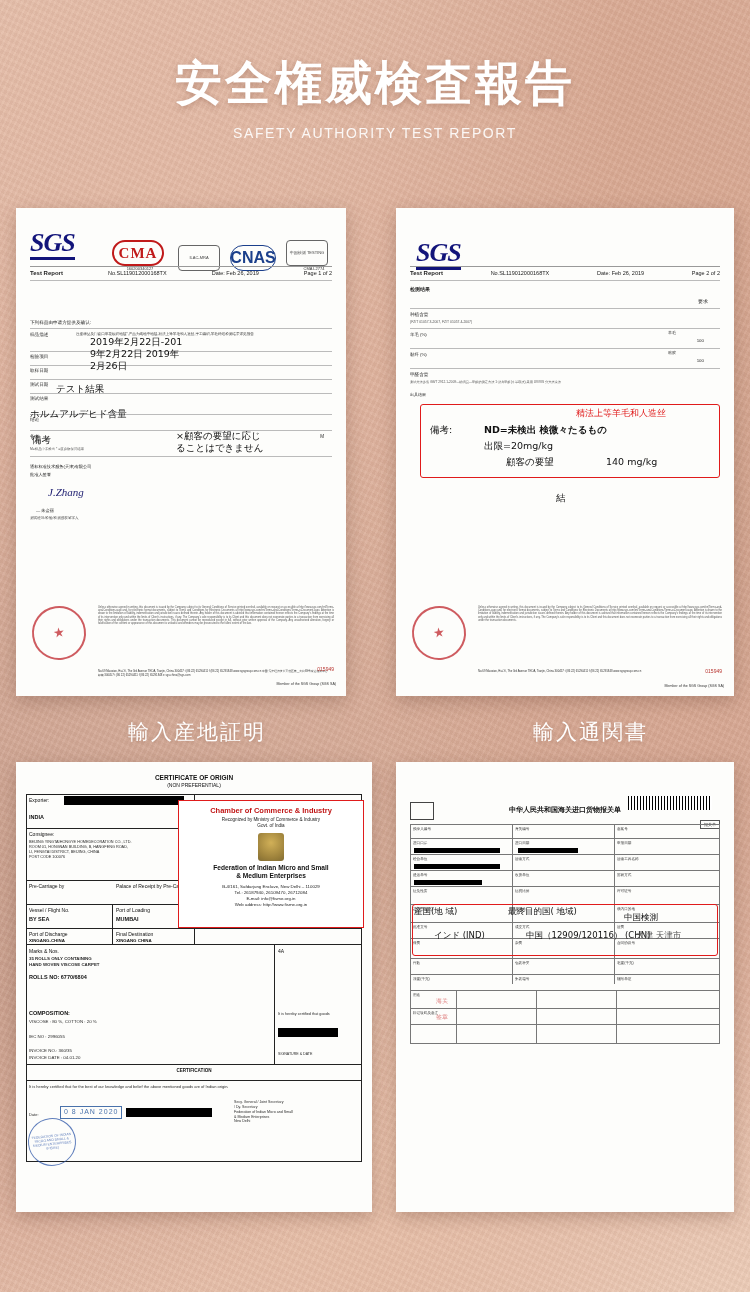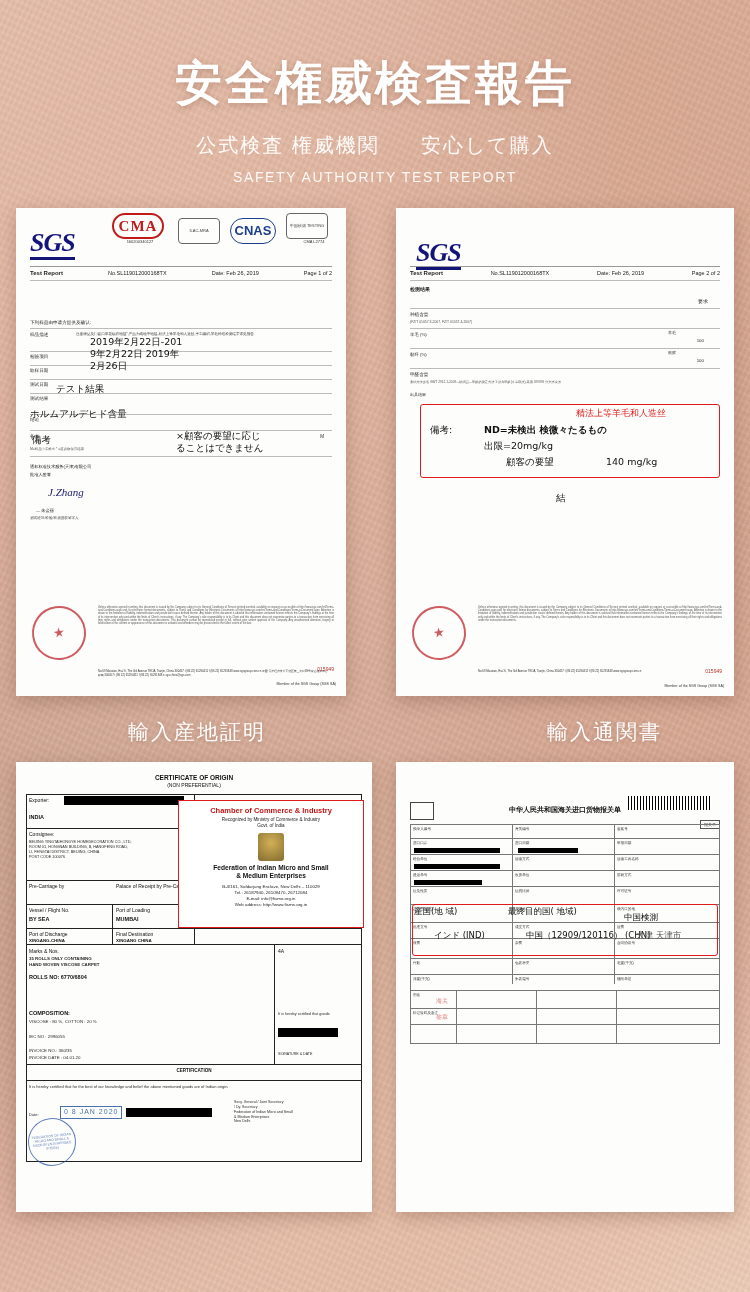--- a/index.html
+++ b/index.html
@@ -72,48 +72,48 @@
 
   
   .mid-label {
     position: absolute;
     font-size: 21px;
     color: #ffffff;
     letter-spacing: 2px;
     text-shadow: 0 1px 4px rgba(120,70,50,0.3);
   }
   .mid-label.l { left: 128px; top: 718px; }
-  .mid-label.r { left: 547px; top: 718px; }
+  .mid-label.r { left: 533px; top: 718px; }
 
   
   .sgs-logo {
     font-family: "Liberation Serif", serif;
     font-weight: bold;
     font-style: italic;
     font-size: 26px;
     color: #12147a;
     letter-spacing: -1px;
     display: inline-block;
     border-bottom: 3px solid #12147a;
     line-height: 1;
     padding-bottom: 1px;
   }
   .badge-row {
-    position: absolute; left: 96px; top: 5px;
+    position: absolute; left: 96px; top: 32px;
     display: flex; align-items: flex-end; gap: 10px;
   }
   .badge { text-align: center; }
   .badge-ma {
     width: 52px; height: 26px; border: 2px solid #c01a1a; border-radius: 13px;
     color: #c01a1a; font-weight: bold; font-size: 15px; font-family: "Liberation Serif", serif;
     display: flex; align-items: center; justify-content: center; letter-spacing: 1px;
   }
   .badge-cnas {
     width: 46px; height: 26px; border: 1.5px solid #1b3f8b; border-radius: 13px;
-    color: #1b3f8b; font-weight: bold; font-size: 13px;
+    color: #1b3f8b; font-weight: bold; font-size: 16px;
     display: flex; align-items: center; justify-content: center; text-align: center;
   }
   .badge-tiny {
     width: 42px; height: 26px; border: 1.5px solid #666; border-radius: 4px;
     color: #444; font-size: 4px; display: flex; align-items: center; justify-content: center;
     text-align: center; line-height: 1.1; padding: 1px;
   }
   .badge-txt { font-size: 4px; color: #333; margin-top: 1px; width: 56px; line-height: 1.1; }
   .hdr-line {
     position: absolute; left: 14px; right: 14px; top: 58px;
@@ -219,25 +219,20 @@
   .red-faint { position: absolute; color: #d65a5a; font-size: 6px; opacity: 0.75; }
   .barcode { position: absolute; background: repeating-linear-gradient(90deg,#000 0 1px, #fff 1px 3px); }
 </style>
 </head>
 <body>
 
 <div class="grain"></div>
 
 <div class="header">
   <div class="hdr-title">安全権威検査報告</div>
-  <div class="hdr-sub">
-    <span>公式検査 権威機関</span>
-    <span class="gap"></span>
-    <span>安心して購入</span>
-  </div>
   <div class="hdr-eng">SAFETY AUTHORITY TEST REPORT</div>
 </div>
 
 <div class="sheet sgs-left">
   <div style="position:absolute;left:14px;top:22px;">
     <span class="sgs-logo">SGS</span>
   </div>
 
   <div class="badge-row">
     <div class="badge">

